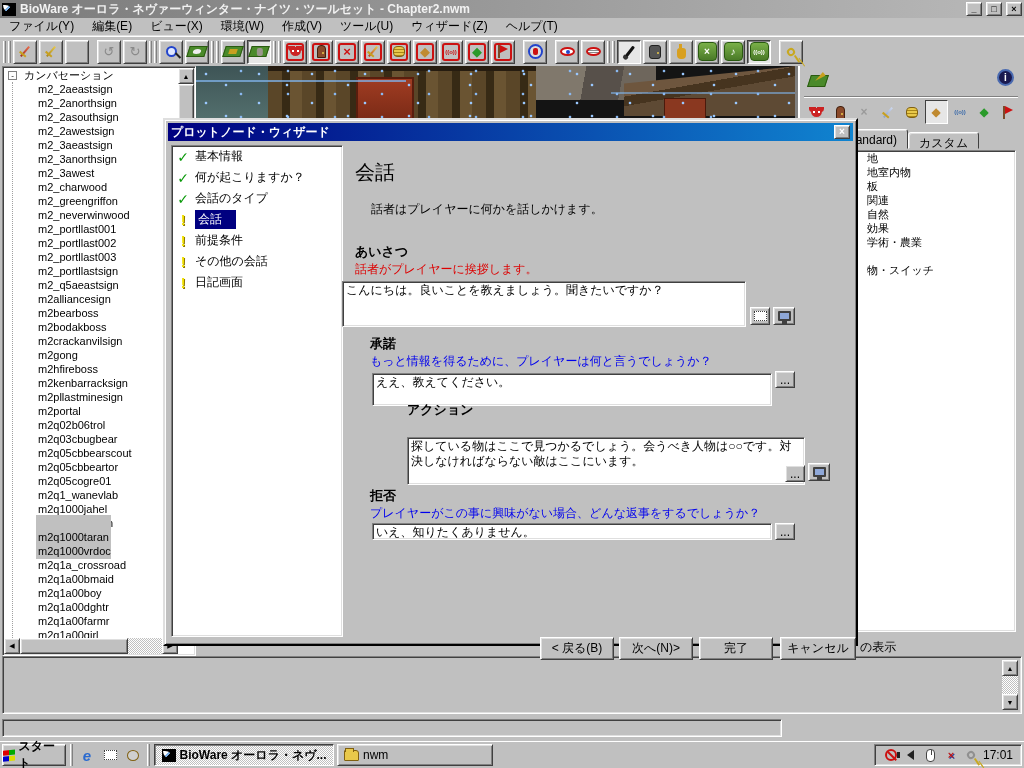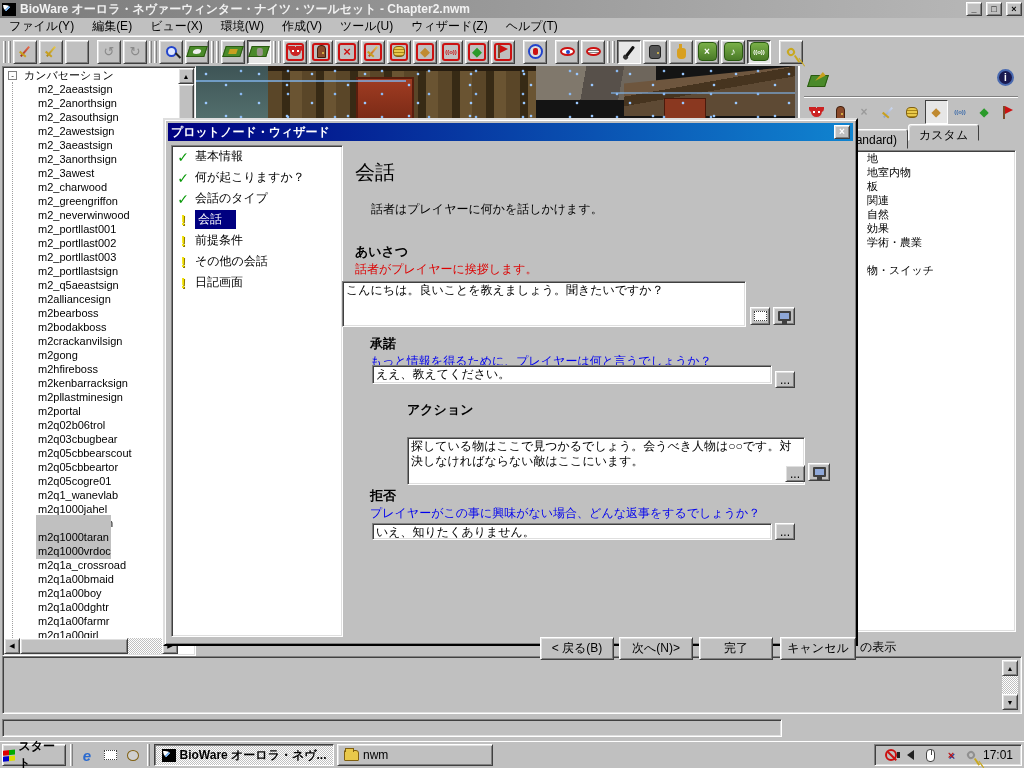--- a/index.html
+++ b/index.html
@@ -93,21 +93,21 @@
 .hline2{left:415px;top:26px;width:187px;height:2px;background:#7fb2e8;opacity:.6}
 .dots{left:0;top:0;width:602px;height:56px;background-image:radial-gradient(circle at 10px 8px,#9ac8ff 1px,transparent 1.7px),radial-gradient(circle at 30px 19px,#9ac8ff 1px,transparent 1.7px),radial-gradient(circle at 45px 5px,#8ab8f0 1px,transparent 1.7px);background-size:53px 29px,61px 31px,47px 23px}
 
 #rightpanel{left:798px;top:66px;width:224px;height:570px;border-left:2px solid;border-left-color:#fff;box-shadow:-3px 0 0 #808080}
 #rp-sep{position:absolute;left:4px;right:4px;top:30px;height:2px;border-top:1px solid #808080;border-bottom:1px solid #fff}
 .rp-ico{width:23px;height:24px;display:flex;align-items:center;justify-content:center;margin:0 0.5px;position:relative}
 .rp-ico.pressed{border:1px solid;border-color:#404040 #fff #fff #404040;background:#e6e6e6}
 #rp-icons{position:absolute;left:4px;top:34px;display:flex}
 #rp-tabs{position:absolute;left:2px;top:62px;height:21px;display:flex;align-items:flex-end}
 .tab{height:20px;padding:2px 10px;border:1px solid;border-color:#fff #404040 transparent #fff;box-shadow:inset 1px 1px 0 #dfdfdf;border-radius:3px 3px 0 0;background:#c0c0c0;font-size:12px}
-.tab.off{height:17px;margin-bottom:8px}
+.tab.off{height:17px;margin-bottom:0}
 #rp-list{position:absolute;left:4px;top:84px;width:212px;height:482px;overflow:hidden}
 .prow{height:14px;line-height:14px;font-size:11px;padding-left:62px;white-space:nowrap}
 #rp-show{position:absolute;left:60px;top:573px;font-size:12px}
 
 #output{left:2px;top:656px;width:1020px;height:58px}
 #output .vtrack{position:absolute;right:3px;top:3px;width:16px;bottom:3px}
 #statusbar{left:0;top:716px;width:1024px;height:24px;background:#c0c0c0;padding-top:3px}
 .spanel{position:absolute;height:18px;top:3px;font-size:12px;padding:1px 4px}
 #taskbar{left:0;top:741px;width:1024px;height:27px;background:#c0c0c0;border-top:1px solid #fff;display:flex;align-items:center;padding:0 2px;gap:3px}
 #startbtn{width:64px;height:22px;font-weight:bold;gap:3px}
@@ -524,21 +524,21 @@
     <div class="fld" style="left:-7px;top:136px;width:404px;height:46px">こんにちは。良いことを教えましょう。聞きたいですか？</div>
     <span class="btn mini" style="left:401px;top:162px">
         <span class="marquee"></span>
       </span>
     <span class="btn mini" style="left:424px;top:162px;width:22px">
         <span class="monitor"></span>
       </span>
 
     <div class="abs b" style="left:21px;top:190px">承諾</div>
     <div class="abs blue" style="left:21px;top:208px">もっと情報を得るために、プレイヤーは何と言うでしょうか？</div>
-    <div class="fld" style="left:23px;top:220px;width:400px;height:19px">ええ、教えてください。</div>
+    <div class="fld" style="left:23px;top:228px;width:400px;height:33px">ええ、教えてください。</div>
     <span class="btn mini" style="left:426px;top:226px;height:17px">...</span>
 
     <div class="abs b" style="left:58px;top:256px">アクション</div>
     <div class="fld" style="left:58px;top:292px;width:398px;height:48px">探している物はここで見つかるでしょう。会うべき人物は○○です。対決しなければならない敵はここにいます。</div>
     <span class="btn mini" style="left:436px;top:320px;height:17px">...</span>
     <span class="btn mini" style="left:459px;top:318px;width:22px">
         <span class="monitor"></span>
       </span>
 
     <div class="abs b" style="left:21px;top:342px">拒否</div>

